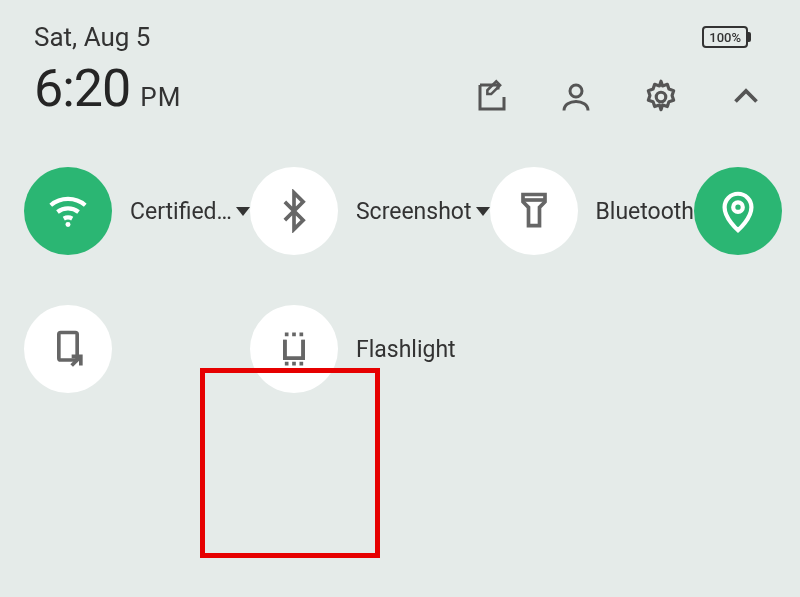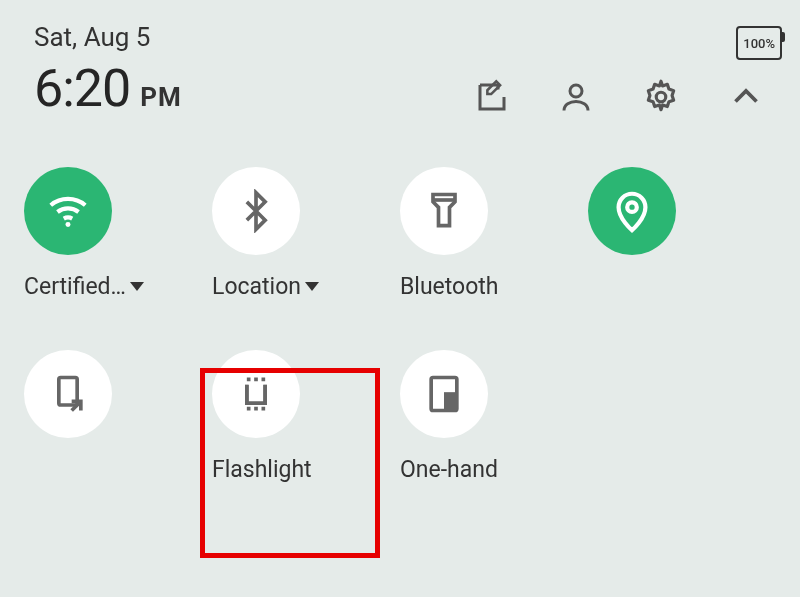--- a/index.html
+++ b/index.html
@@ -7,21 +7,21 @@
   body {
     background: #e5ebe9;
     font-family: -apple-system, Roboto, Arial, sans-serif;
     color: #333;
     position: relative;
   }
   .status-row {
     display: flex;
     justify-content: space-between;
     align-items: flex-start;
-    padding: 22px 18px 0 34px;
+    padding: 22px 52px 0 34px;
   }
   .date-time {
     display: flex;
     flex-direction: column;
   }
   .date {
     font-size: 26px;
     color: #333;
     font-weight: 400;
     margin-bottom: 6px;
@@ -32,31 +32,31 @@
     gap: 10px;
   }
   .time {
     font-size: 52px;
     font-weight: 400;
     color: #252525;
     letter-spacing: -1px;
   }
   .ampm {
     font-size: 26px;
-    font-weight: 700;
+    font-weight: 400;
     color: #333;
     letter-spacing: 1px;
   }
   .battery {
     display: flex;
     align-items: center;
     border: 2px solid #333;
     border-radius: 4px;
     padding: 1px 5px;
-    height: 34px;
+    height: 22px;
     position: relative;
     margin-top: 4px;
   }
   .battery::after {
     content: "";
     position: absolute;
     right: -5px;
     top: 4px;
     width: 3px;
     height: 10px;
@@ -74,21 +74,22 @@
   }
   .top-icons svg { display: block; }
   .tiles {
     display: grid;
     grid-template-columns: repeat(4, 1fr);
     padding: 48px 24px 0 24px;
     row-gap: 50px;
   }
   .tile {
     display: flex;
-    flex-direction: column;
+    flex-direction: row;
+    align-items: center;
     gap: 18px;
     position: relative;
   }
   .circle {
     width: 88px;
     height: 88px;
     border-radius: 50%;
     background: #fff;
     display: flex;
     align-items: center;
@@ -183,21 +184,21 @@
     </div>
   </div>
 
   <div class="tile">
     <div class="circle">
       <svg width="44" height="44" viewBox="0 0 24 24" fill="none" stroke="#666" stroke-width="2">
           <path d="M7 7l10 10-5 5V2l5 5L7 17"></path>
         </svg>
     </div>
     <div class="tile-label">
-      <span>Location</span>
+      <span>Screenshot</span>
         <span class="caret"></span>
     </div>
   </div>
 
 
   <div class="tile">
     <div class="circle">
       <svg width="44" height="44" viewBox="0 0 24 24" fill="none" stroke="#666" stroke-width="2">
           <path d="M6 3h12v4l-3 3v10h-6V10L6 7V3z"></path>
           <line x1="6" y1="6" x2="18" y2="6"></line>
@@ -231,25 +232,16 @@
           <path d="M7 7v10h10V7" stroke-dasharray="0"></path>
           <path d="M7 4h10" stroke-dasharray="2 2"></path>
           <path d="M7 20h10" stroke-dasharray="2 2"></path>
           <line x1="7" y1="7" x2="7" y2="17"></line>
           <line x1="17" y1="7" x2="17" y2="17"></line>
         </svg>
     </div>
     <div class="tile-label">Flashlight</div>
   </div>
 
-  <div class="tile">
-    <div class="circle">
-      <svg width="44" height="44" viewBox="0 0 24 24" fill="none" stroke="#666" stroke-width="2">
-          <rect x="5" y="3" width="14" height="18" rx="1"></rect>
-          <rect x="12" y="11" width="7" height="10" fill="#666" stroke="none" rx="0"></rect>
-        </svg>
-    </div>
-    <div class="tile-label">One-hand</div>
-  </div>
 
 </div>
 
 <div class="highlight"></div>
 
 </body></html>

